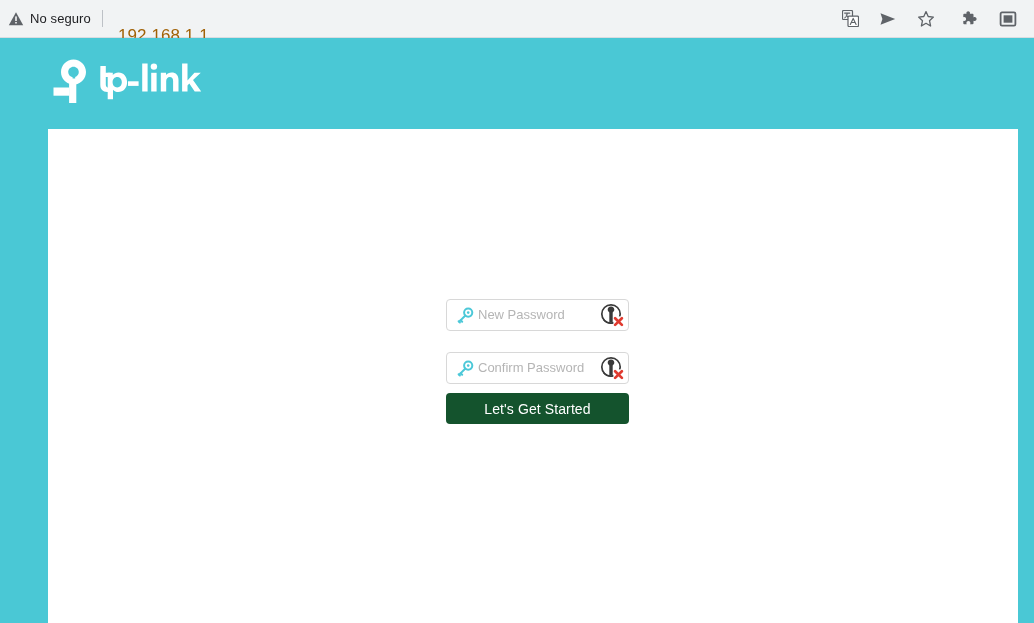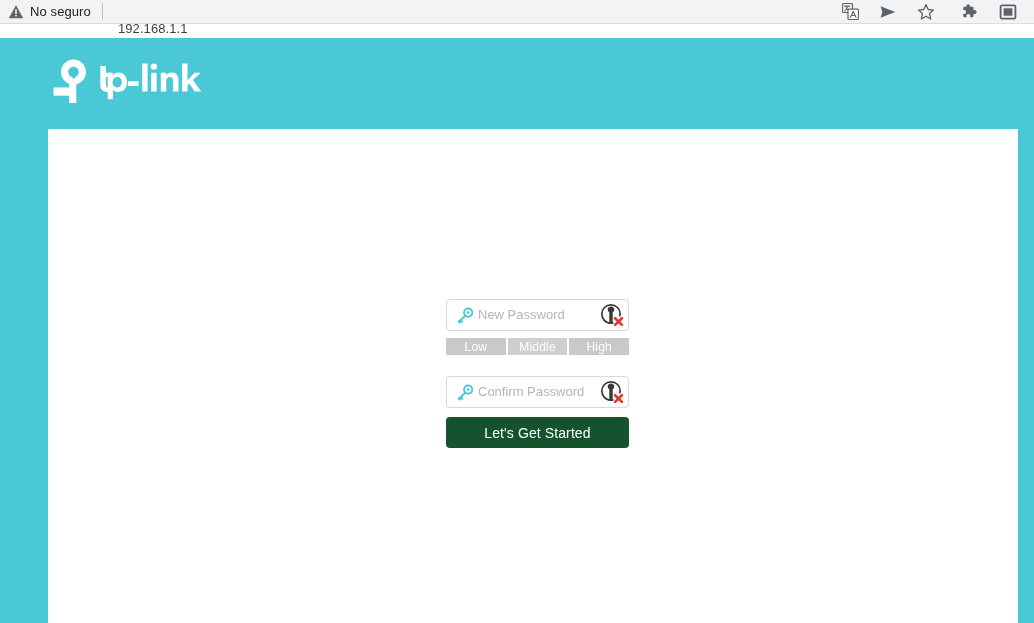--- a/index.html
+++ b/index.html
@@ -7,21 +7,21 @@
     margin: 0; padding: 0;
     width: 1034px; height: 623px;
     overflow: hidden;
     font-family: "Liberation Sans", sans-serif;
     background: #ffffff;
   }
 
   
   .browser-bar {
     position: absolute; top: 0; left: 0;
-    width: 1034px; height: 24px;
+    width: 1034px; height: 38px;
     background: #f1f3f4;
     border-bottom: 1px solid #dadce0;
     display: flex; align-items: center;
   }
   .addr-left {
     display: flex; align-items: center;
     padding-left: 8px; gap: 6px;
     flex: 1 1 auto; height: 100%;
   }
   .warn-icon {
@@ -33,21 +33,21 @@
   .no-secure-text {
     font-size: 13px; color: #202124;
     letter-spacing: 0.1px; white-space: nowrap;
   }
   .addr-sep {
     width: 1px; height: 17px;
     background: #bdc1c6; margin: 0 9px 0 5px;
     flex: 0 0 auto;
   }
   .addr-url {
-    font-size: 13px; color: #404040;
+    font-size: 17px; color: #a16207;
     white-space: nowrap; letter-spacing: 0.1px; margin-top: 34px;
   }
   .addr-right {
     display: flex; align-items: center;
     height: 100%; padding-right: 10px; gap: 0;
     flex: 0 0 auto;
   }
   .tb-btn {
     width: 32px; height: 32px;
     display: flex; align-items: center; justify-content: center;
@@ -257,25 +257,20 @@
             <path d="M11 3.4c-2.2 0-3.3 1.5-3.3 3.2 0 1.4.8 2.3 1.6 2.8v9.9h3.4V9.4c.8-.5 1.6-1.4 1.6-2.8 0-1.7-1.1-3.2-3.3-3.2z" fill="#3a3a3a"></path>
             <path d="M3.6 16.6a9.2 9.2 0 0 0 14.8 0" fill="none" stroke="#3a3a3a" stroke-width="1.5"></path>
             <g>
               <rect x="13.4" y="13.4" width="10.2" height="10.2" fill="#ffffff"></rect>
               <path d="M15.1 15.2 L21.9 21.9 M21.9 15.2 L15.1 21.9" stroke="#e03b30" stroke-width="2.7" stroke-linecap="round"></path>
             </g>
           </svg>
         </span>
       </div>
 
-      <div class="strength">
-        <div class="seg">Low</div>
-        <div class="seg mid">Middle</div>
-        <div class="seg">High</div>
-      </div>
 
       <div class="field confirm">
         <span class="key-icon">
           <svg width="18" height="18" viewBox="0 0 18 18">
             <circle cx="12.2" cy="5.6" r="4.1" fill="none" stroke="#4cc8d8" stroke-width="2"></circle>
             <circle cx="12.2" cy="5.6" r="1.3" fill="#4cc8d8"></circle>
             <path d="M9.4 8.5 L3.2 14.6" stroke="#4cc8d8" stroke-width="2" stroke-linecap="round"></path>
             <path d="M4.6 13.2 L6.2 14.8" stroke="#4cc8d8" stroke-width="2" stroke-linecap="round"></path>
             <path d="M2.6 14.2 L3.9 15.5" stroke="#4cc8d8" stroke-width="2" stroke-linecap="round"></path>
           </svg>

